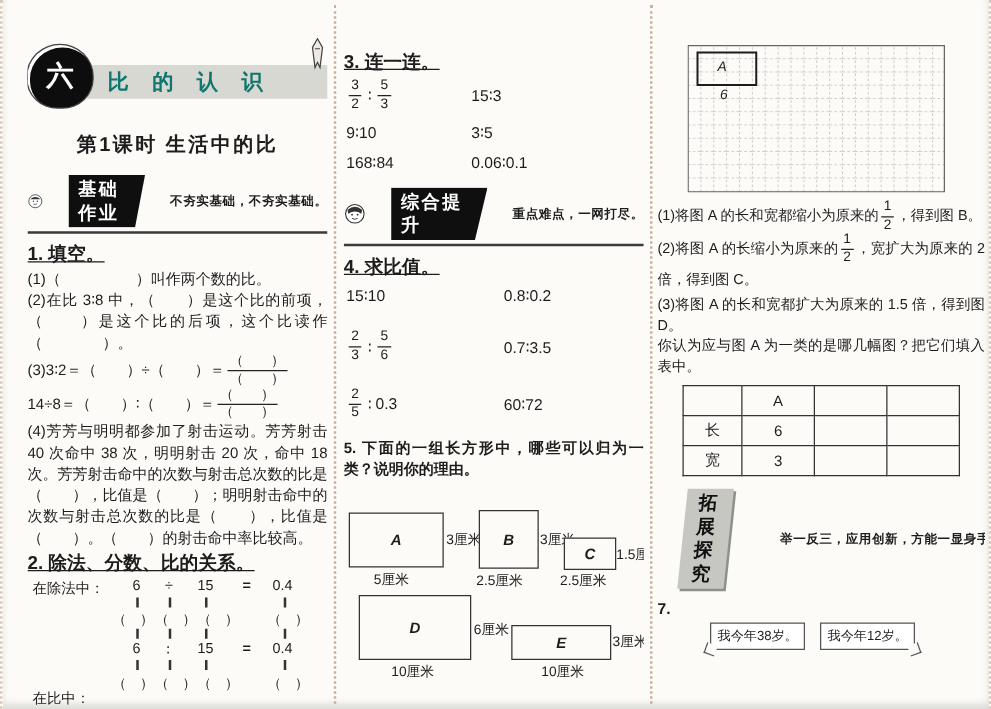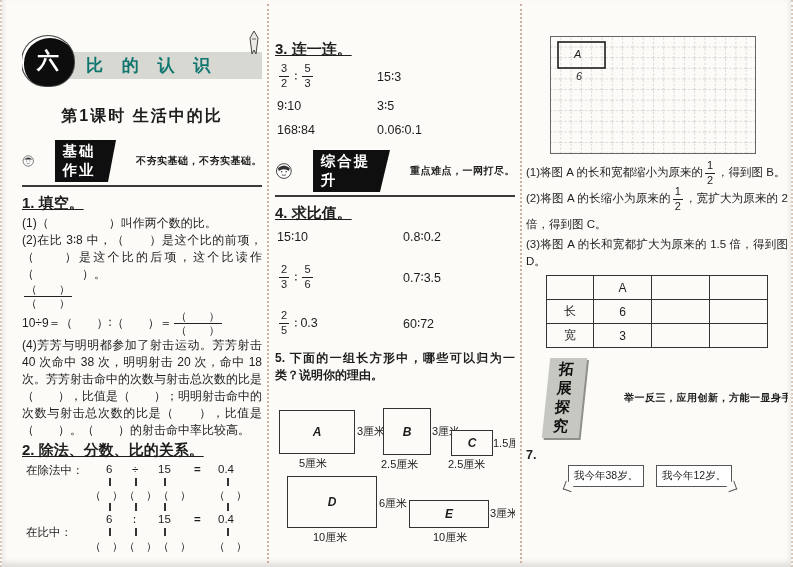--- a/index.html
+++ b/index.html
@@ -119,27 +119,27 @@
       </svg>
       <span class="badge-black">基础作业</span>
       <span class="tagline">不夯实基础，不夯实基础。</span>
     </div>
 
     <div class="q">
       <div class="q-title">1. 填空。</div>
       <div class="q-line">(1)（　　　　　）叫作两个数的比。</div>
       <div class="q-line">(2)在比 3∶8 中，（　　）是这个比的前项，（　　）是这个比的后项，这个比读作（　　　　）。</div>
       <div class="q-line eq">
-        <span class="frac">
+        <span>(3)3∶2＝（　　）÷（　　）＝</span><span class="frac">
             <span class="num">（　　）</span>
             <span class="den">（　　）</span>
           </span>
       </div>
       <div class="q-line eq">
-        <span>10÷9＝（　　）∶（　　）＝</span><span class="frac">
+        <span>14÷8＝（　　）∶（　　）＝</span><span class="frac">
             <span class="num">（　　）</span>
             <span class="den">（　　）</span>
           </span>
       </div>
       <div class="q-line">(4)芳芳与明明都参加了射击运动。芳芳射击 40 次命中 38 次，明明射击 20 次，命中 18 次。芳芳射击命中的次数与射击总次数的比是（　　），比值是（　　）；明明射击命中的次数与射击总次数的比是（　　），比值是（　　）。（　　）的射击命中率比较高。</div>
     </div>
 
     <div class="q">
       <div class="q-title">2. 除法、分数、比的关系。</div>
       <div class="diagram">
@@ -165,21 +165,21 @@
 
         <span class="d" style="left:84px;top:50px;">6</span>
         <span class="d" style="left:111px;top:50px;">∶</span>
         <span class="d" style="left:136px;top:50px;">15</span>
         <span class="d eqb" style="left:172px;top:50px;">=</span>
         <span class="d" style="left:196px;top:50px;">0.4</span>
         <i class="vbar" style="left:87px;top:65px;"></i>
         <i class="vbar" style="left:113px;top:65px;"></i>
         <i class="vbar" style="left:142px;top:65px;"></i>
         <i class="vbar" style="left:205px;top:65px;"></i>
-        <span class="d" style="left:4px;top:62px;">在比中：</span>
+        <span class="d" style="left:4px;top:88px;">在比中：</span>
         <span class="d paren" style="left:68px;top:76px;">（　）</span>
         <span class="d paren" style="left:102px;top:76px;">（　）</span>
         <span class="d paren" style="left:136px;top:76px;">（　）</span>
         <span class="d paren" style="left:192px;top:76px;">（　）</span>
 
         <span class="d" style="left:4px;top:94px;margin-top:36px;">在分数中</span>
 
         <span class="d paren" style="left:194px;top:104px;">（　）</span>
 
       </div>
@@ -309,20 +309,21 @@
             <span class="den">2</span>
           </span><span>，得到图 B。</span>
       </div>
       <div class="q6line eq">
         <span>(2)将图 A 的长缩小为原来的</span><span class="frac">
             <span class="num">1</span>
             <span class="den">2</span>
           </span><span>，宽扩大为原来的 2 倍，得到图 C。</span>
       </div>
       <div class="q6line">(3)将图 A 的长和宽都扩大为原来的 1.5 倍，得到图 D。</div>
+      <div class="q6line">你认为应与图 A 为一类的是哪几幅图？把它们填入表中。</div>
       <table class="q6t">
         <tbody>
             <tr>
           <td></td>
           <td>A</td>
           <td></td>
           <td></td>
         </tr>
         <tr>
           <td>长</td>

